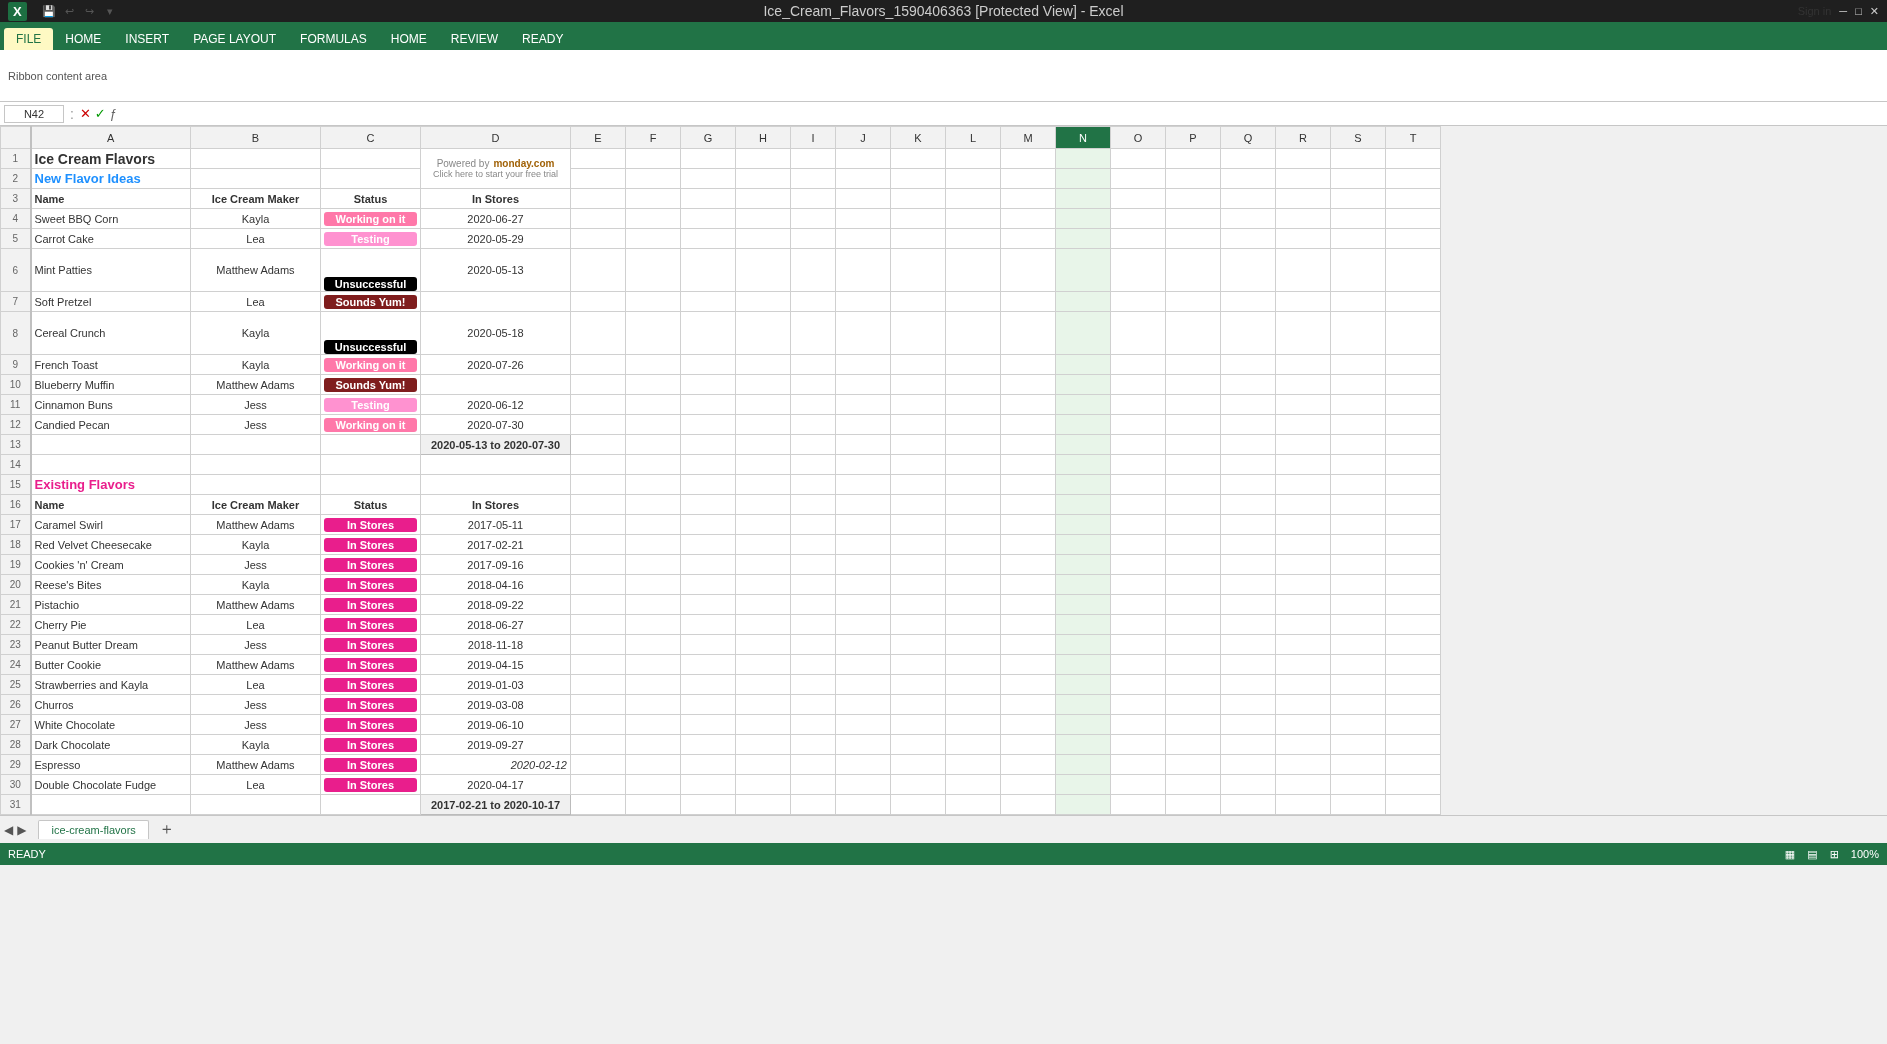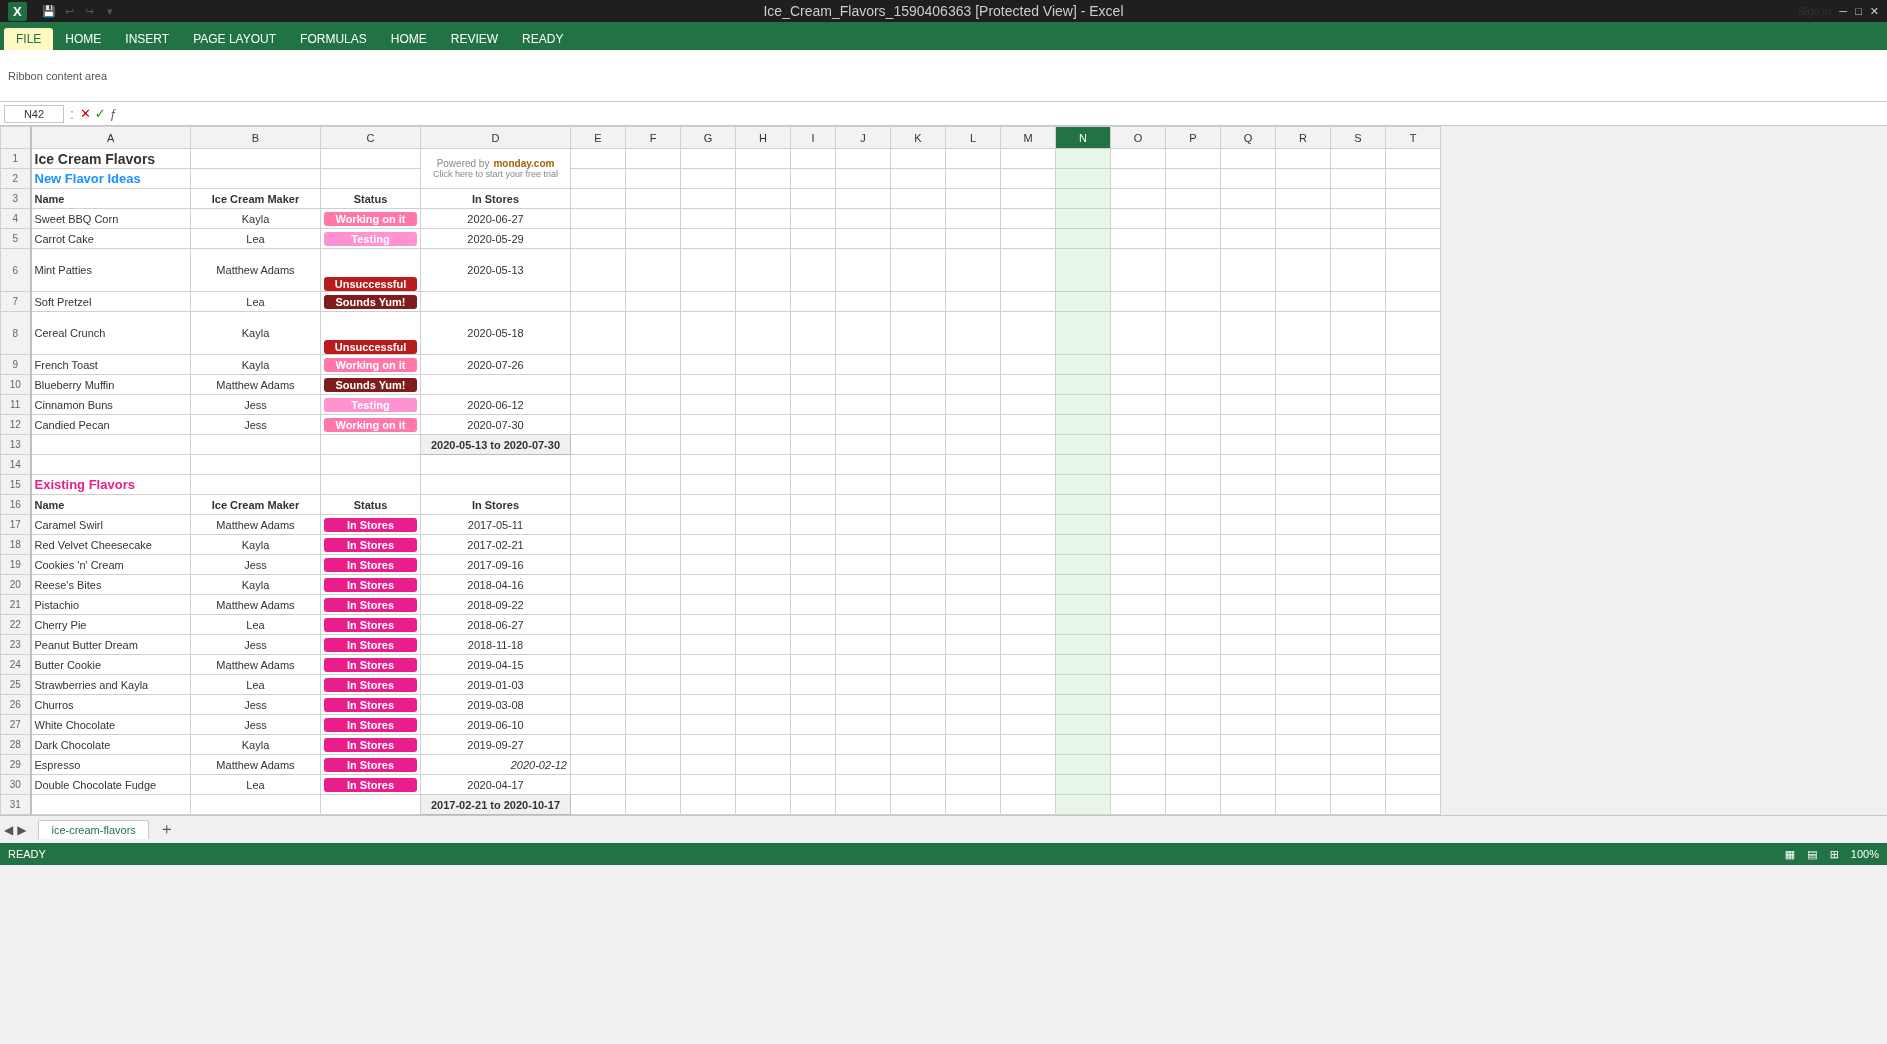--- a/index.html
+++ b/index.html
@@ -145,21 +145,21 @@
       padding: 1px 8px;
       border-radius: 3px;
       font-size: 11px;
       font-weight: bold;
       color: #fff;
       text-align: center;
       width: 100%;
     }
     .badge-working { background: #ff78a9; }
     .badge-testing { background: #ff92d0; }
-    .badge-unsuccessful { background: #b91c1c; margin-top: 28px; }
+    .badge-unsuccessful { background: #000000; margin-top: 28px; }
     .badge-sounds-yum { background: #7f1d1d; color: #fff; }
     .badge-in-stores { background: #e91e8c; }
 
     
     .monday-promo {
       text-align: center;
       font-size: 10px;
       color: #888;
     }
     .monday-logo {

